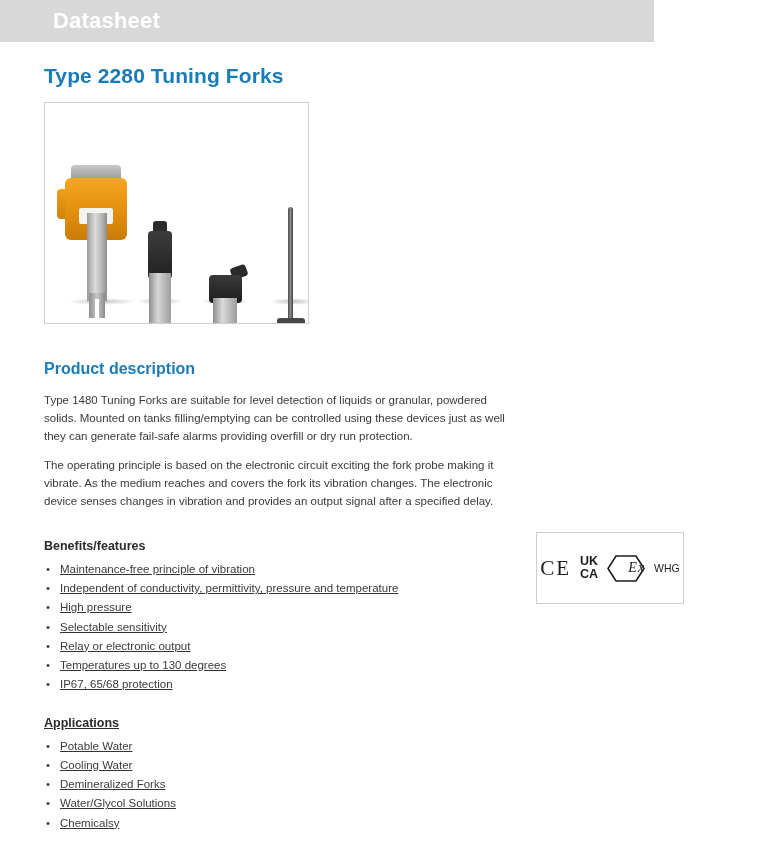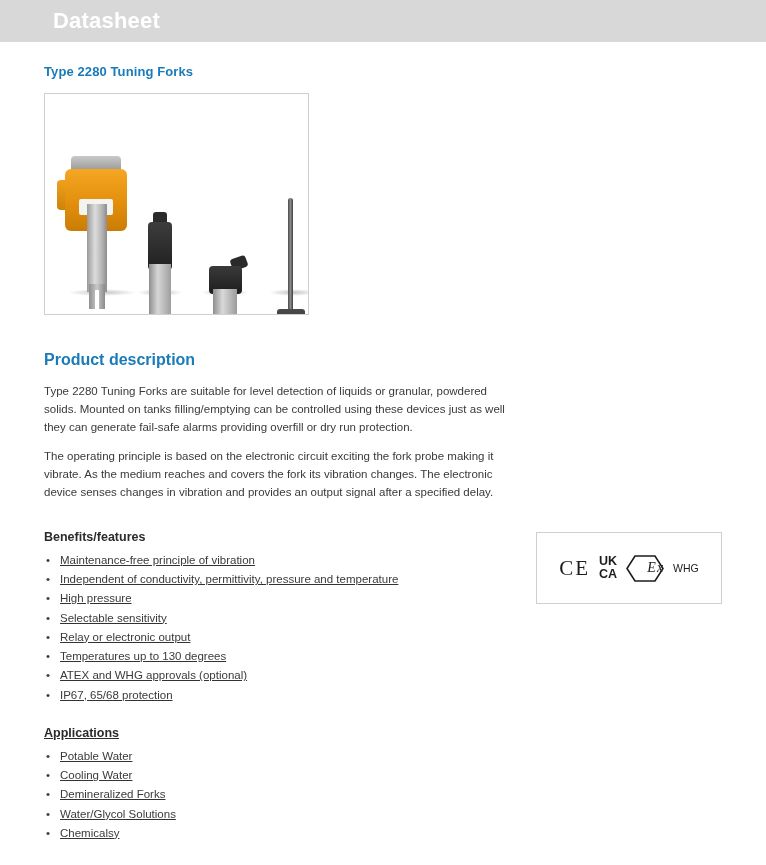--- a/index.html
+++ b/index.html
@@ -10,42 +10,42 @@
   body {
     width: 766px;
     height: 865px;
     background: #ffffff;
     font-family: "Liberation Sans", sans-serif;
     color: #333333;
     position: relative;
     overflow: hidden;
   }
   .header-bar {
-    width: 766px;
+    width: 654px;
     height: 42px;
     background: #d8d8d8;
     display: flex;
     align-items: center;
   }
   .header-title {
     margin-left: 53px;
     color: #ffffff;
     font-size: 22px;
     font-weight: bold;
     letter-spacing: 0.2px;
   }
   .content {
     padding-left: 44px;
     padding-right: 40px;
     padding-top: 22px;
     position: relative;
   }
   .doc-title {
     color: #1a7bb9;
-    font-size: 13px;
+    font-size: 21px;
     font-weight: bold;
     margin: 0 0 14px 0;
     letter-spacing: 0.1px;
   }
   .product-photo {
     width: 265px;
     height: 222px;
     border: 1px solid #cfcfcf;
     background: #ffffff;
     position: relative;
@@ -171,21 +171,21 @@
     position: absolute;
     left: 2px;
     top: 0;
     color: #3a3a3a;
   }
   
   .approvals-box {
     position: absolute;
     left: 536px;
     top: 532px;
-    width: 186px;
+    width: 148px;
     height: 72px;
     border: 1px solid #cfcfcf;
     background: #ffffff;
     display: flex;
     align-items: center;
     justify-content: center;
     gap: 9px;
   }
   .ce-mark {
     font-family: "Liberation Serif", serif;
@@ -255,32 +255,31 @@
       <div class="d3-head"></div>
       <div class="d3-body"></div>
 
       <div class="d4-cable"></div>
       <div class="d4-head"></div>
 
     </div>
   </div>
 
   <h2 class="section-title">Product description</h2>
-  <p class="para">Type 2280 Tuning Forks are suitable for level detection of liquids or granular, powdered solids. Mounted on tanks filling/emptying can be controlled using these devices just as well they can generate fail-safe alarms providing overfill or dry run protection.</p>
+  <p class="para">Type 1480 Tuning Forks are suitable for level detection of liquids or granular, powdered solids. Mounted on tanks filling/emptying can be controlled using these devices just as well they can generate fail-safe alarms providing overfill or dry run protection.</p>
   <p class="para">The operating principle is based on the electronic circuit exciting the fork probe making it vibrate. As the medium reaches and covers the fork its vibration changes. The electronic device senses changes in vibration and provides an output signal after a specified delay.</p>
 
   <h3 class="sub-title">Benefits/features</h3>
   <ul class="bullets">
     <li>Maintenance-free principle of vibration</li>
     <li>Independent of conductivity, permittivity, pressure and temperature</li>
     <li>High pressure</li>
     <li>Selectable sensitivity</li>
     <li>Relay or electronic output</li>
     <li>Temperatures up to 130 degrees</li>
-    <li>ATEX and WHG approvals (optional)</li>
     <li>IP67, 65/68 protection</li>
   </ul>
 
   <h3 class="sub-title apps">Applications</h3>
   <ul class="bullets">
     <li>Potable Water</li>
     <li>Cooling Water</li>
     <li>Demineralized Forks</li>
     <li>Water/Glycol Solutions</li>
     <li>Chemicalsy</li>

